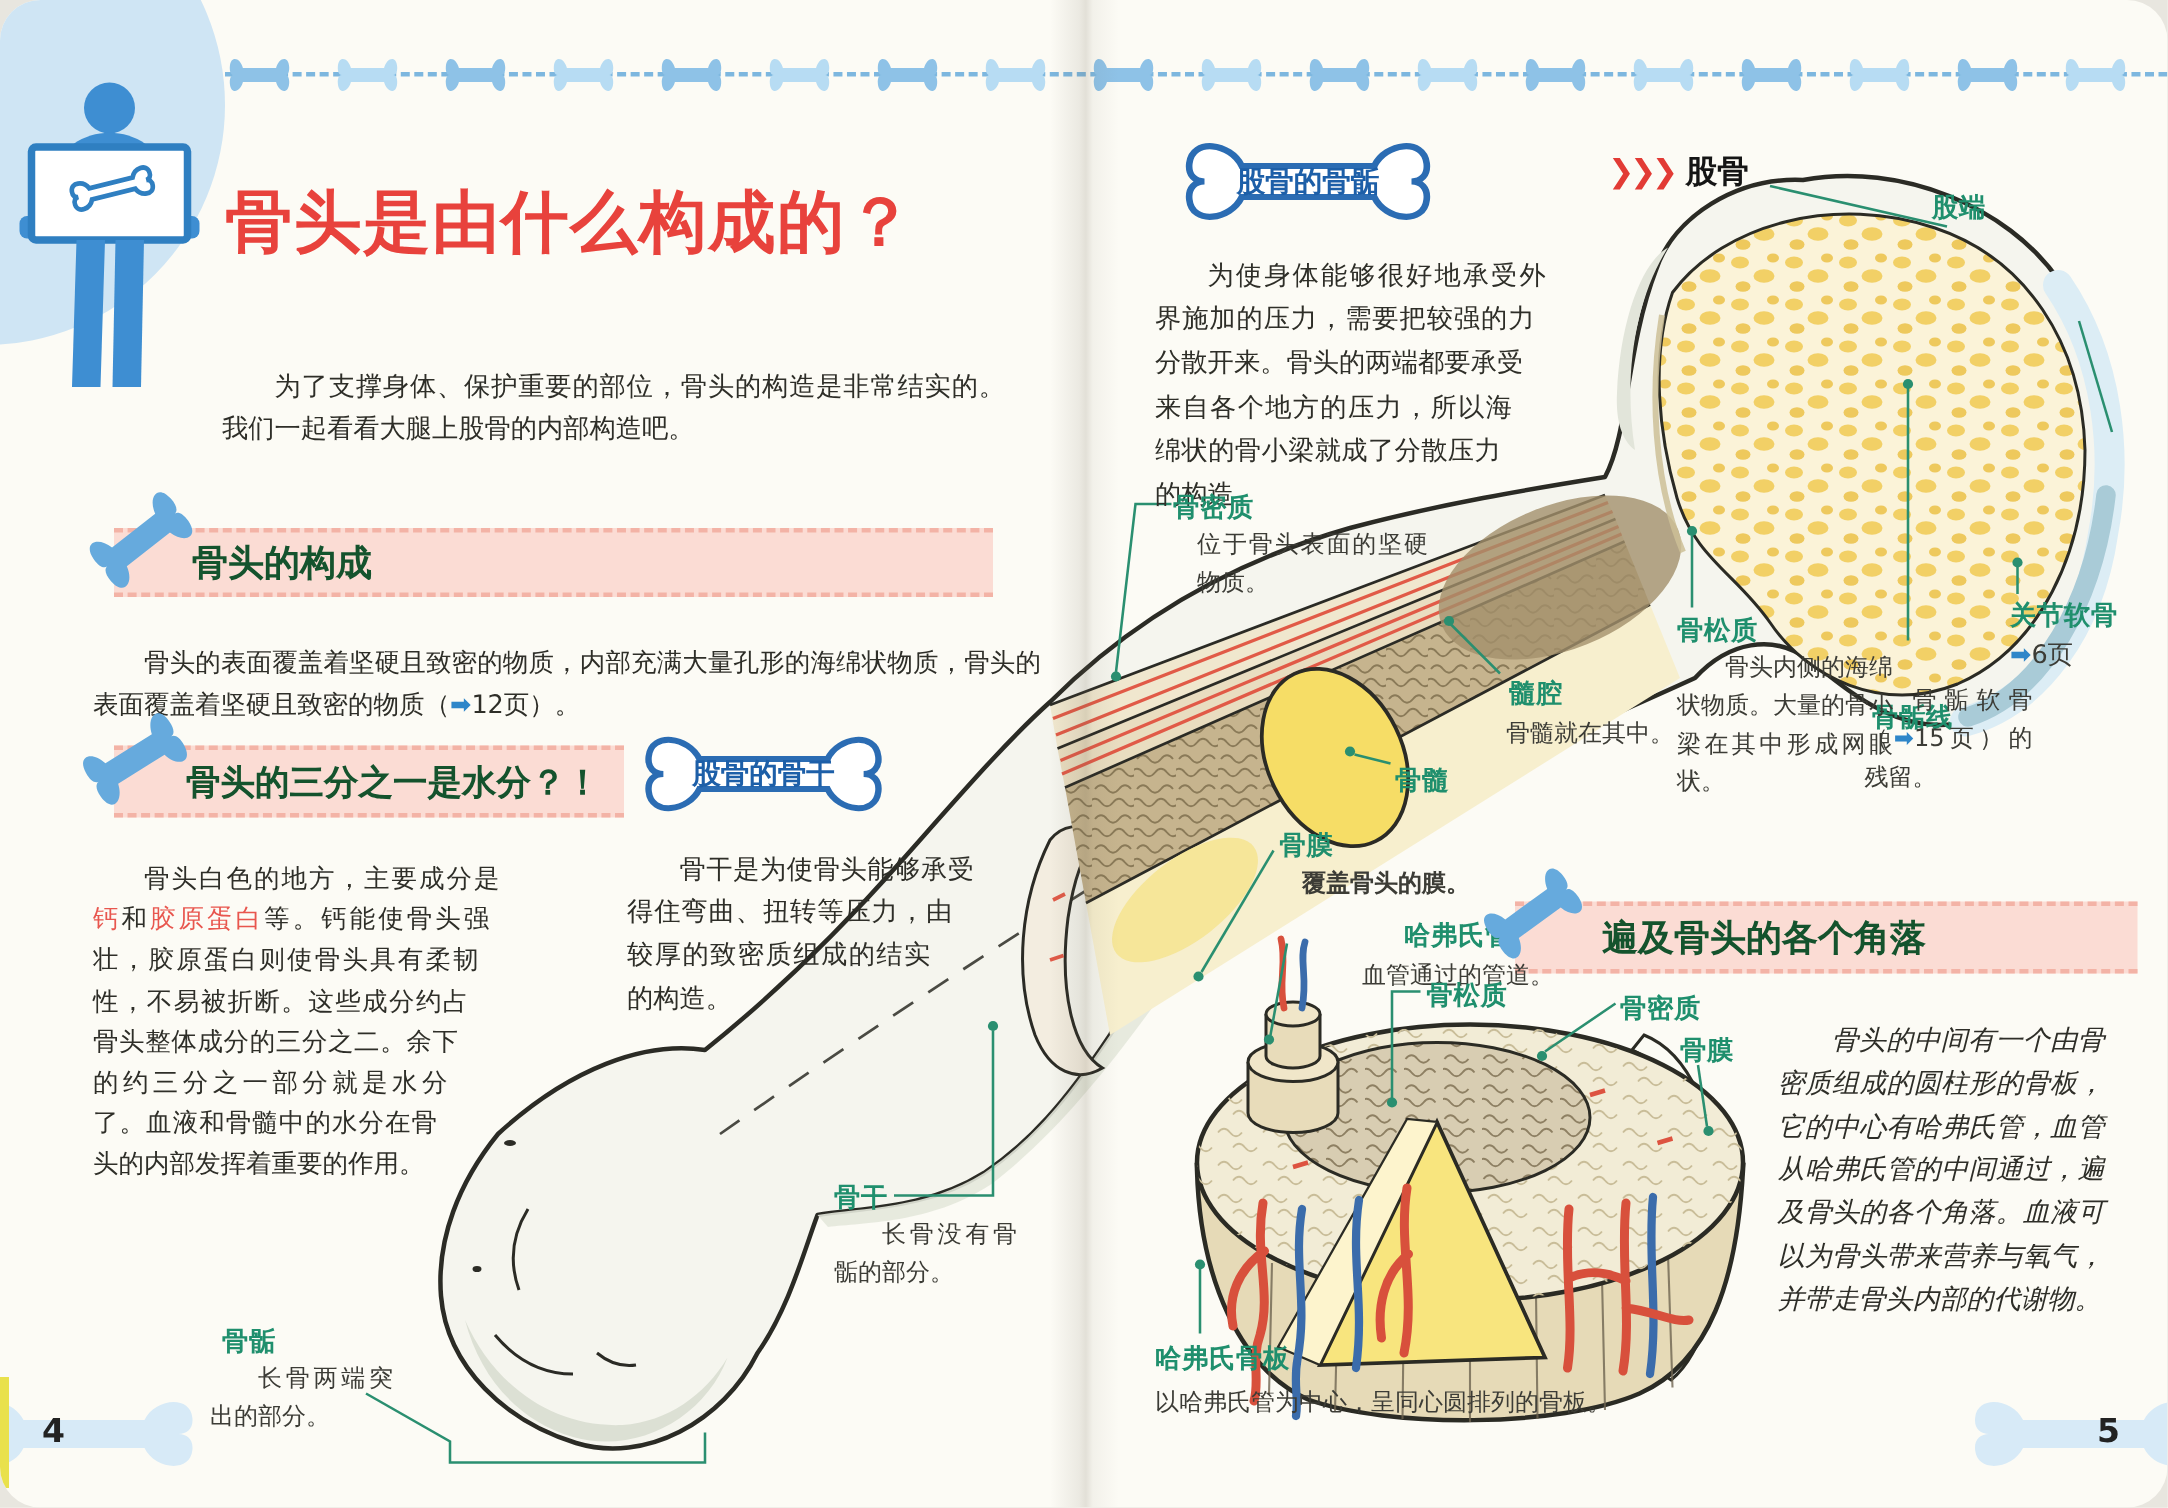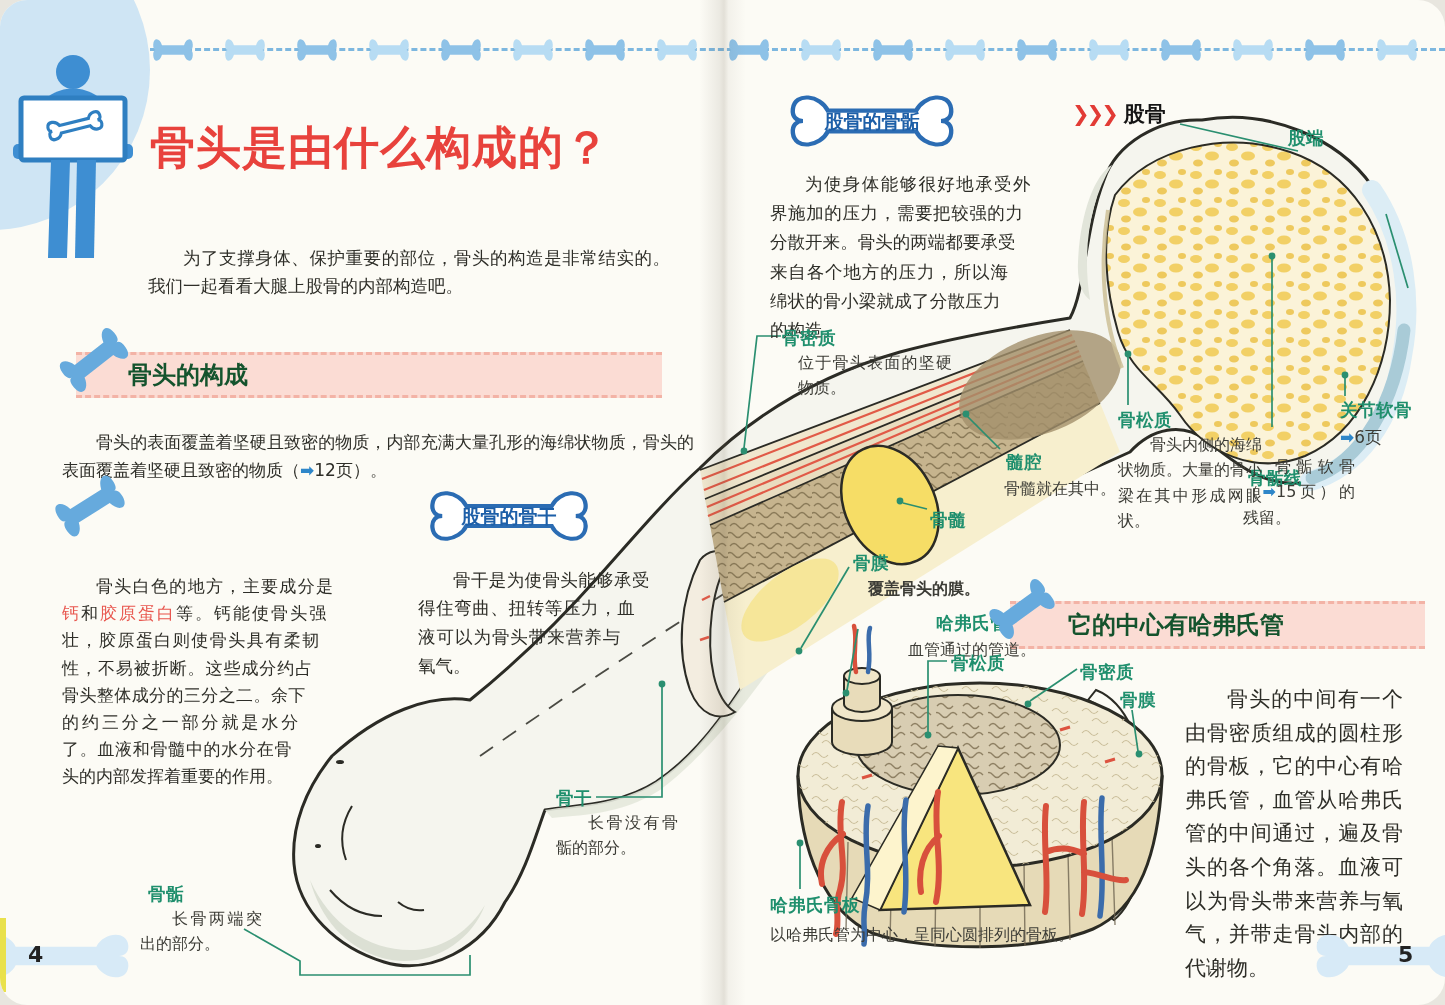--- a/index.html
+++ b/index.html
@@ -265,29 +265,32 @@
   <div class="banner" style="left:76px;top:352px;width:586px;height:46px;padding-left:52px;">
     <h2 style="font-size:24px;">骨头的构成</h2>
   </div>
   <p class="para ind2" style="left:62px;top:412px;width:632px;"><span>骨头的表面覆盖着坚硬且致密的物质，内部充满大量孔形的海绵状物质，骨头的表面覆盖着坚硬且致密的物质（</span><span class="arrow">➡</span><span>12页</span><span>）。</span></p>
 
   <div class="bicon" style="left:52px;top:482px;width:76px;height:48px;transform:rotate(-32deg);">
     <svg viewBox="0 0 100 36" width="76" height="48" preserveAspectRatio="none">
         <use href="#boneShape" fill="#66aadd"></use>
       </svg>
   </div>
+  <div class="banner" style="left:76px;top:497px;width:340px;height:48px;padding-left:48px;">
+    <h2 style="font-size:23px;">骨头的三分之一是水分？！</h2>
+  </div>
   <p class="para" style="left:62px;top:556px;width:278px;line-height:1.6;"><i class="cutC"></i><span class="ind2" style="display:inline;padding-left:2em;">骨头白色的地方，主要成分是</span><span style="color:#e8564e;">钙</span><span>和</span><span style="color:#e8564e;">胶原蛋白</span><span>等。钙能使骨头强壮，胶原蛋白则使骨头具有柔韧性，不易被折断。这些成分约占骨头整体成分的三分之二。余下的约三分之一部分就是水分了。血液和骨髓中的水分在骨头的内部发挥着重要的作用。</span></p>
 
   <div class="badge" style="left:420px;top:486px;width:178px;height:60px;">
     <svg viewBox="0 0 100 36" preserveAspectRatio="none">
         <use href="#boneShape" fill="#ffffff" stroke="#2b6cb3" stroke-width="2.4" vector-effect="non-scaling-stroke"></use>
       </svg>
     <span style="font-size:19px;line-height:60px;">股骨的骨干</span>
   </div>
-  <p class="para ind2" style="left:418px;top:548px;width:246px;font-size:17.5px;line-height:1.65;"><i class="cutA"></i><span>骨干是为使骨头能够承受得住弯曲、扭转等压力，血液可以为骨头带来营养与氧气。</span></p>
+  <p class="para ind2" style="left:418px;top:548px;width:246px;font-size:17.5px;line-height:1.65;"><i class="cutA"></i><span>骨干是为使骨头能够承受得住弯曲、扭转等压力，由较厚的致密质组成的结实的构造。</span></p>
 
   <div class="badge" style="left:780px;top:90px;width:184px;height:62px;">
     <svg viewBox="0 0 100 36" preserveAspectRatio="none">
         <use href="#boneShape" fill="#ffffff" stroke="#2b6cb3" stroke-width="2.4" vector-effect="non-scaling-stroke"></use>
       </svg>
     <span style="font-size:19px;line-height:62px;">股骨的骨骺</span>
   </div>
   <p class="para ind2" style="left:770px;top:152px;width:268px;font-size:17.5px;line-height:1.68;"><i class="cutB"></i><span>为使身体能够很好地承受外界施加的压力，需要把较强的力分散开来。骨头的两端都要承受来自各个地方的压力，所以海绵状的骨小梁就成了分散压力的构造。</span></p>
 
   <div class="ftag" style="left:1072px;top:100px;">
@@ -332,23 +335,23 @@
 
   <div class="tl" style="left:148px;top:882px;">骨骺</div>
   <div class="td ind2" style="left:140px;top:906px;width:122px;">长骨两端突出的部分。</div>
 
   <div class="bicon" style="left:986px;top:586px;width:72px;height:46px;transform:rotate(-36deg);z-index:6;">
     <svg viewBox="0 0 100 36" width="72" height="46" preserveAspectRatio="none">
         <use href="#boneShape" fill="#66aadd"></use>
       </svg>
   </div>
   <div class="banner" style="left:1010px;top:601px;width:415px;height:48px;padding-left:58px;z-index:4;">
-    <h2 style="font-size:24px;">它的中心有哈弗氏管</h2>
-  </div>
-  <p class="para ind2" style="left:1185px;top:662px;width:218px;font-size:21px;line-height:1.6;">骨头的中间有一个由骨密质组成的圆柱形的骨板，它的中心有哈弗氏管，血管从哈弗氏管的中间通过，遍及骨头的各个角落。血液可以为骨头带来营养与氧气，并带走骨头内部的代谢物。</p>
+    <h2 style="font-size:24px;">遍及骨头的各个角落</h2>
+  </div>
+  <p class="para ind2" style="left:1185px;top:662px;width:218px;font-size:18px;line-height:1.6;font-style:italic;">骨头的中间有一个由骨密质组成的圆柱形的骨板，它的中心有哈弗氏管，血管从哈弗氏管的中间通过，遍及骨头的各个角落。血液可以为骨头带来营养与氧气，并带走骨头内部的代谢物。</p>
 
   <div class="pbone" style="left:-28px;top:928px;">
     <svg viewBox="0 0 100 36" width="168" height="56" preserveAspectRatio="none">
         <use href="#boneShape" fill="#d7eaf7"></use>
       </svg>
   </div>
   <div class="pnum" style="left:28px;top:942px;">4</div>
   <div class="pbone" style="left:1305px;top:928px;">
     <svg viewBox="0 0 100 36" width="168" height="56" preserveAspectRatio="none">
         <use href="#boneShape" fill="#d7eaf7"></use>

